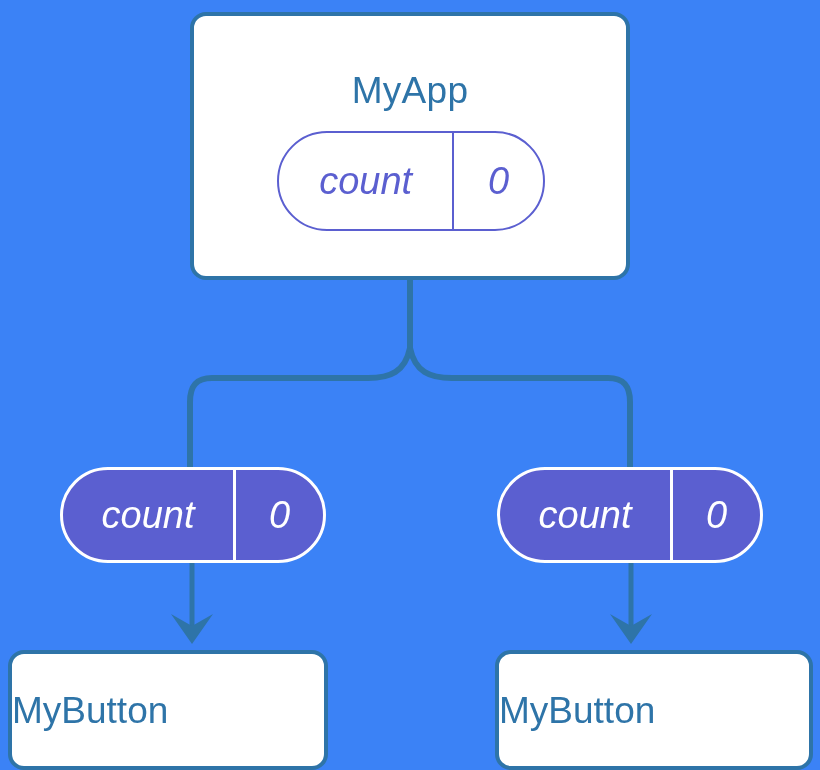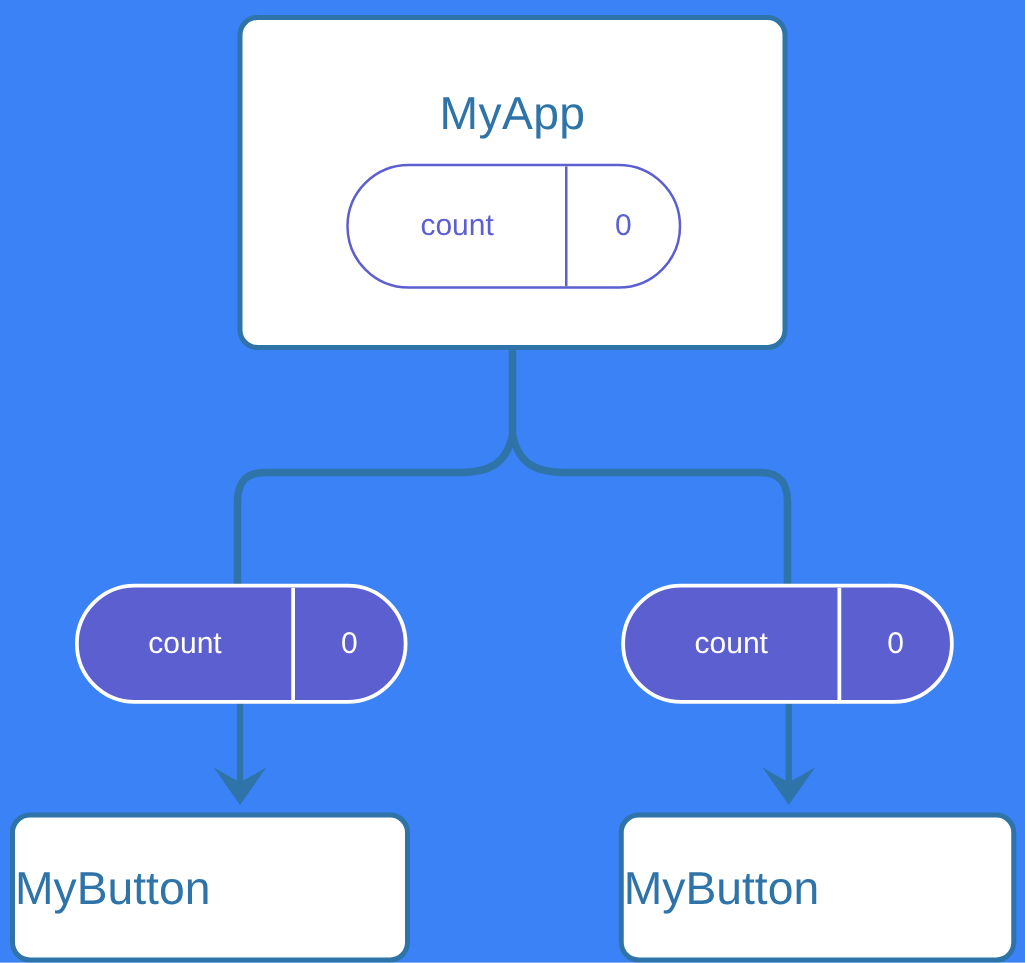--- a/index.html
+++ b/index.html
@@ -61,22 +61,23 @@
     border-radius: 999px;
     box-sizing: border-box;
     overflow: hidden;
   }
   .pill .pill-key,
   .pill .pill-val {
     display: flex;
     align-items: center;
     justify-content: center;
     box-sizing: border-box;
-    font-size: 24px;
+    font-size: 38px;
     line-height: 1;
+    font-style: italic;
   }
 
   
   .pill.outline {
     border: 2px solid #5b5fd0;
     background: #ffffff;
   }
   .pill.outline .pill-key,
   .pill.outline .pill-val {
     color: #5b5fd0;

